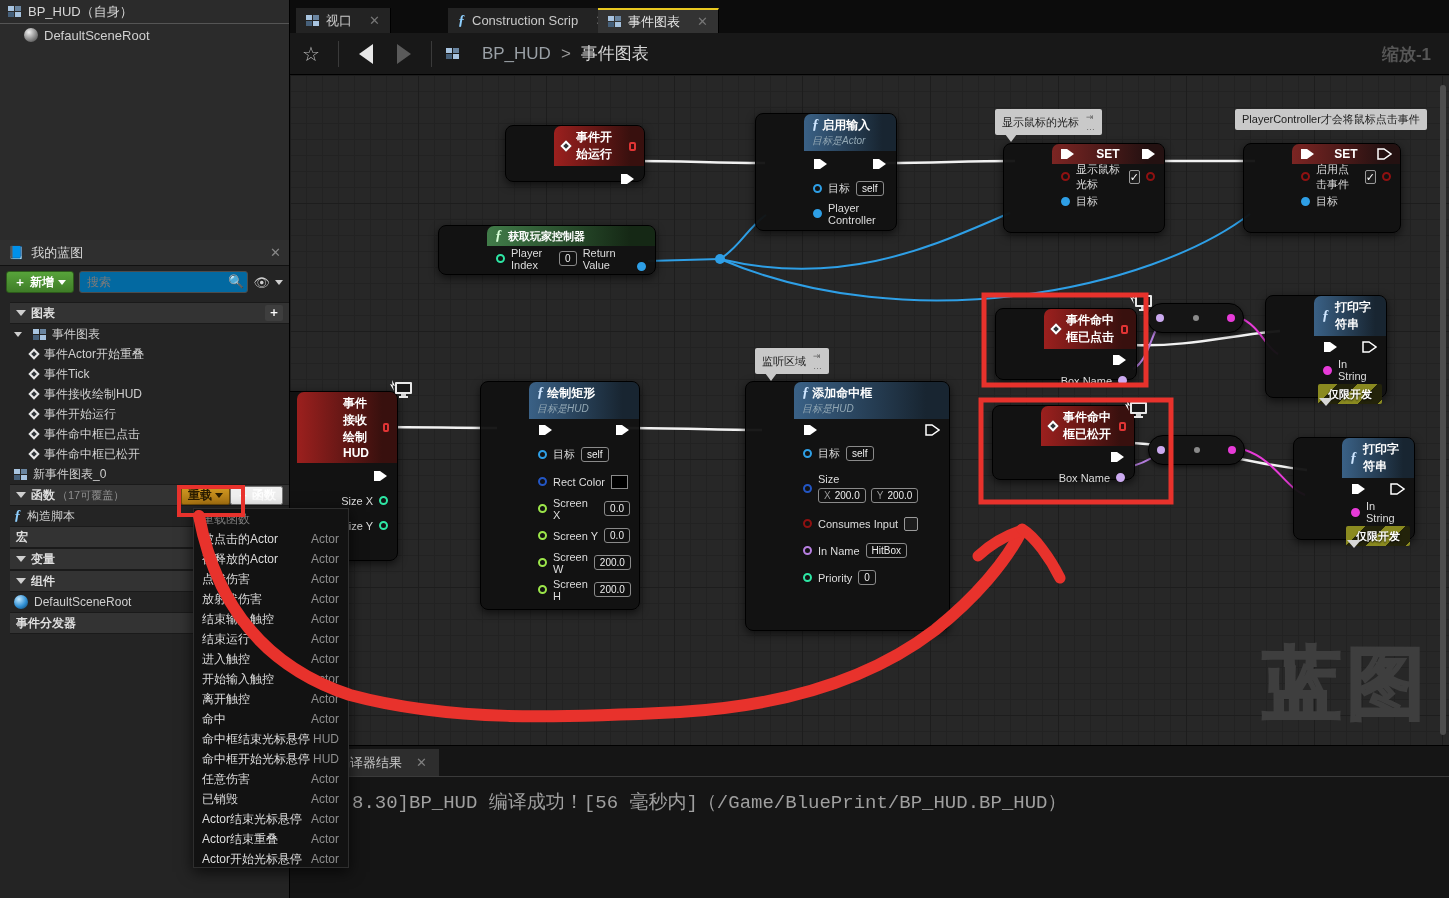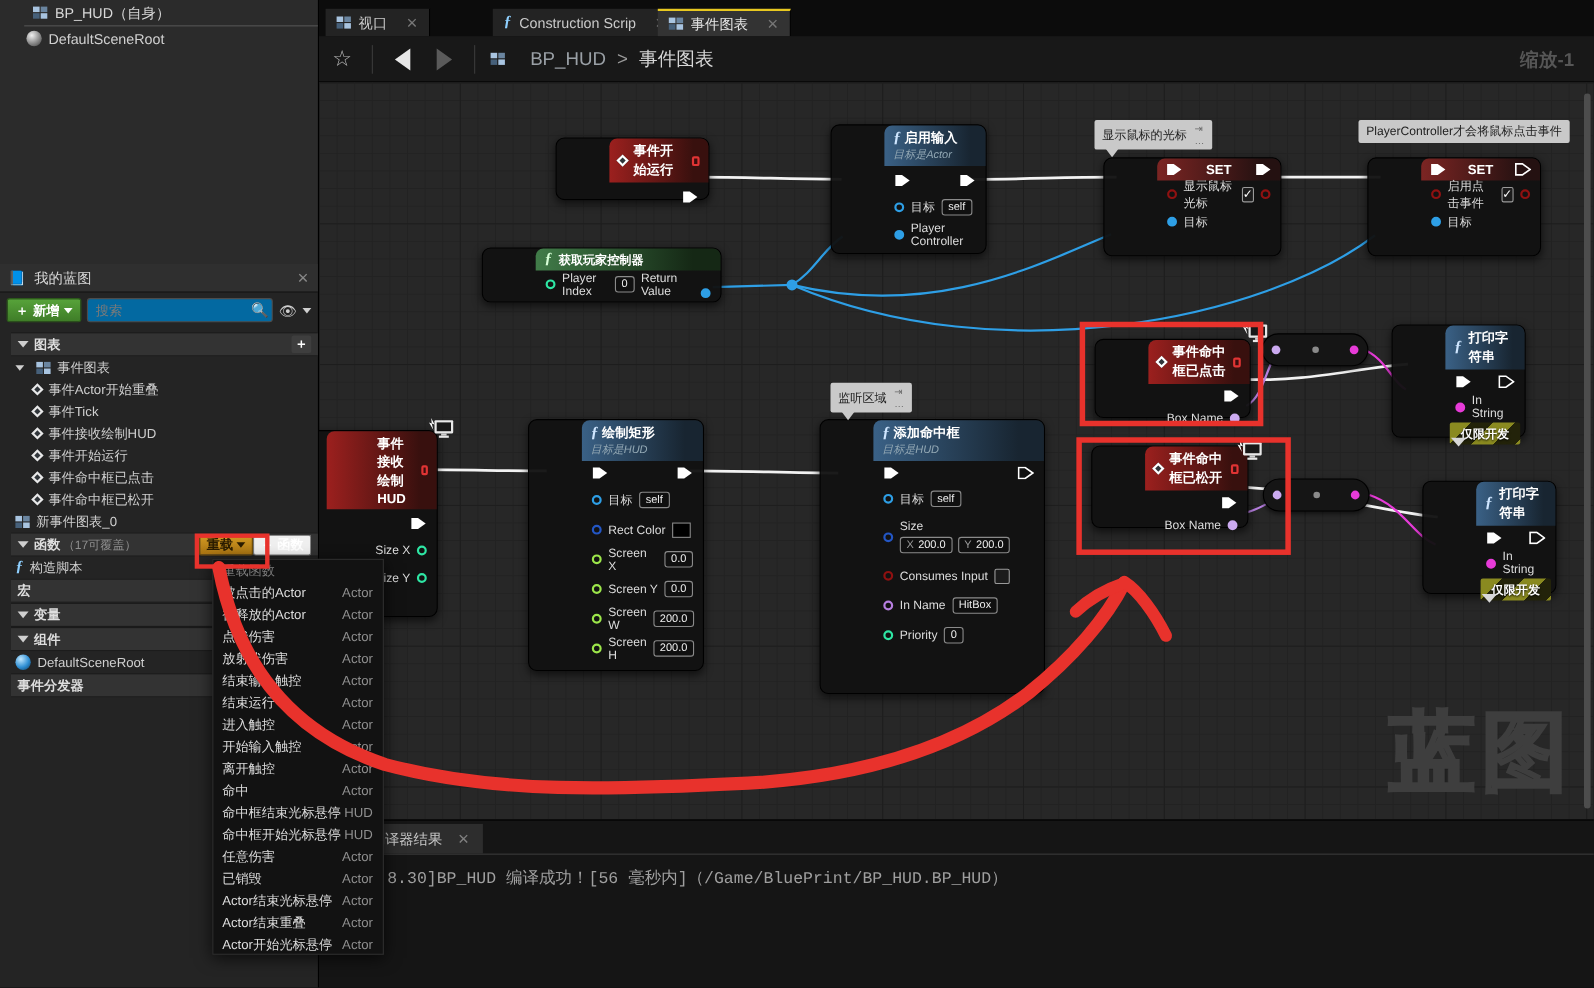--- a/index.html
+++ b/index.html
@@ -2,21 +2,21 @@
 <html><head>
 <meta charset="utf-8">
 <style>
   * { margin:0; padding:0; box-sizing:border-box; }
   html,body { background:#0c0c0c; }
   body { font-family:"Liberation Sans","DejaVu Sans",sans-serif; }
   #root { position:relative; width:1449px; height:898px; overflow:hidden; background:#161616; color:#cfcfcf; font-size:12px; }
 
   
   .comp-panel { position:absolute; left:0; top:0; width:290px; height:240px; background:#2b2b2b; border-right:1px solid #000; z-index:10; }
-  .comp-title { display:flex; align-items:center; gap:7px; height:24px; padding:0 8px; color:#d8d8d8; font-size:13px; border-bottom:1px solid #555;margin-left:22px; }
+  .comp-title { display:flex; align-items:center; gap:7px; height:24px; padding:0 8px; color:#d8d8d8; font-size:13px; border-bottom:1px solid #555; }
   .comp-row { display:flex; align-items:center; gap:6px; height:22px; padding:0 8px 0 24px; color:#d0d0d0; font-size:13px; }
   .sphere { width:14px; height:14px; border-radius:50%; background:radial-gradient(circle at 35% 30%, #f0f0f0, #8a8a8a 55%, #3a3a3a); position:relative; }
   .sphere.blue { background:radial-gradient(circle at 35% 30%, #bfe7ff, #2f8fd4 55%, #0c3a5e); }
   .gridicon { display:inline-grid; grid-template-columns:6px 6px; grid-gap:1px; }
   .gridicon i { width:6px; height:5px; background:#a8c4e0; }
   .gridicon i:nth-child(2){ background:#6a85a0; } .gridicon i:nth-child(3){ background:#46607a; }
 
   .mybp { position:absolute; left:0; top:240px; width:290px; height:658px; background:#242424; border-right:1px solid #000; z-index:10; }
   .mybp-tab { display:flex; align-items:center; gap:7px; height:26px; padding:0 8px; background:#2f2f2f; color:#d8d8d8; font-size:13px; border-bottom:1px solid #111; }
   .mybp-tab .x { margin-left:auto; color:#888; }
@@ -96,21 +96,21 @@
   .dot { width:8px; height:8px; border-radius:50%; }
   .watermark { position:absolute; right:18px; bottom:8px; font-size:78px; font-weight:bold; letter-spacing:6px; color:transparent; -webkit-text-stroke:3px #3e3e3e; z-index:0; }
   .monico { position:absolute; z-index:4; }
   .vscroll { position:absolute; right:3px; top:10px; width:6px; height:650px; background:#4d4d4d; border-radius:3px; z-index:5; }
 
   
   .compiler { position:absolute; left:290px; top:745px; width:1159px; height:153px; background:#151515; border-top:1px solid #000; z-index:5; }
   .comp-tab { position:absolute; left:35px; top:3px; height:27px; display:flex; align-items:center; gap:14px; padding:0 12px; background:#2d2d2d; color:#c9c9c9; font-size:13px; }
   .comp-tab .x { color:#808080; }
   .comp-body { position:absolute; left:0; top:30px; right:0; bottom:0; background:#151515; border-top:1px solid #3a3a3a; }
-  .logline { position:absolute; left:62px; top:12px; color:#9f9f9f; font-size:15px; font-family:"Liberation Mono","DejaVu Sans Mono",monospace; }
+  .logline { position:absolute; left:62px; top:12px; color:#9f9f9f; font-size:19px; font-family:"Liberation Mono","DejaVu Sans Mono",monospace; }
 
   .annot { position:absolute; left:0; top:0; z-index:80; pointer-events:none; }
   .execsvg { flex:0 0 auto; }
 </style>
 </head>
 <body>
 
 <div id="root">
 
   <div class="comp-panel">

